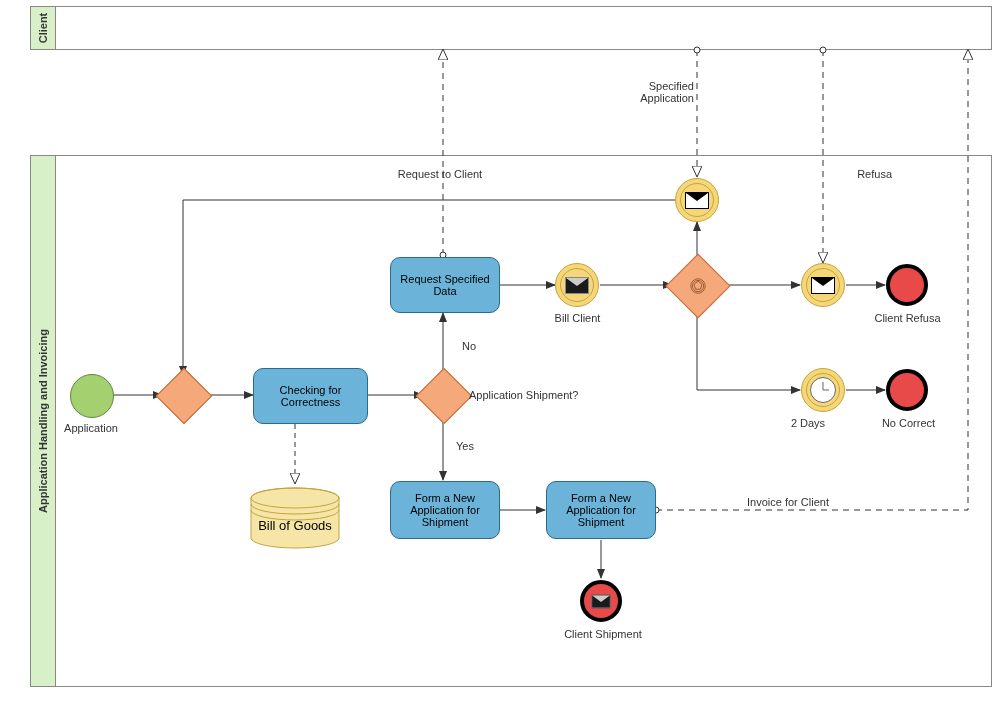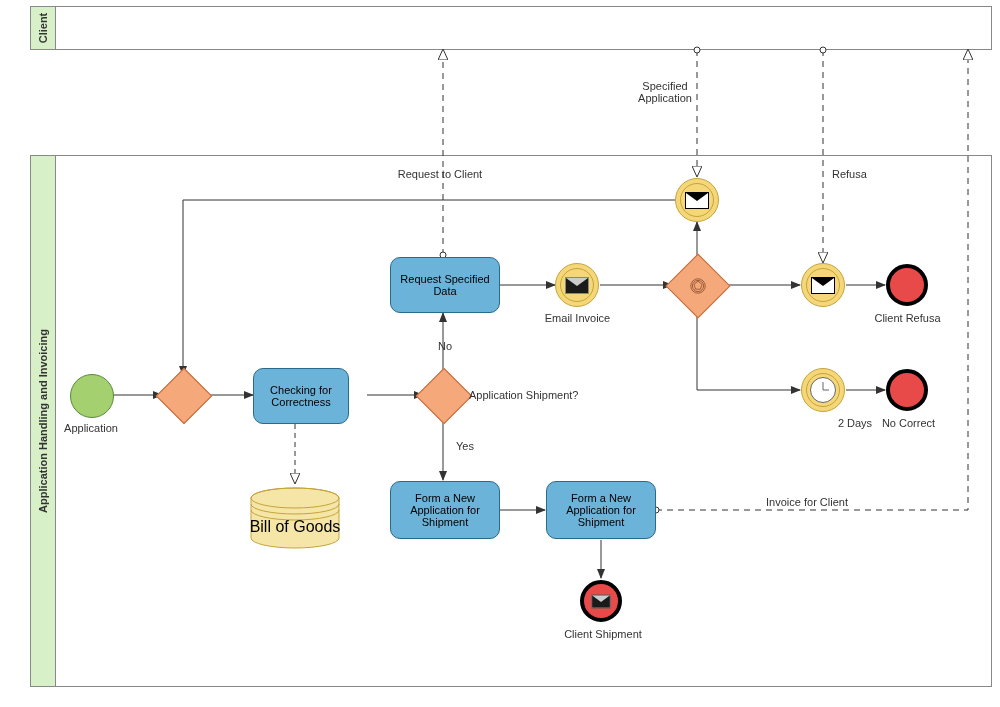--- a/index.html
+++ b/index.html
@@ -18,21 +18,21 @@
 .env-icon.dark{background:#1a1a1a;border-color:#888}
 .env-icon::after{content:"";position:absolute;left:0;top:0;width:0;height:0;border-left:11px solid transparent;border-right:11px solid transparent;border-top:8px solid #000}
 .env-icon.dark::after{border-top-color:#ccc}
 .clock-icon{width:24px;height:24px;border-radius:50%;background:#fff;border:1px solid #666;position:relative;z-index:1}
 .clock-icon::before{content:"";position:absolute;left:50%;top:50%;width:1px;height:8px;background:#666;transform-origin:bottom;transform:translate(-50%,-100%)}
 .clock-icon::after{content:"";position:absolute;left:50%;top:50%;width:6px;height:1px;background:#666;transform:translate(0,-50%)}
 .pentagon-icon{width:16px;height:16px;position:relative;z-index:1}
 .pentagon-icon svg{width:100%;height:100%}
 .datastore{position:absolute;width:100px;height:65px}
 .datastore svg{width:100%;height:100%}
-.ds-label{position:absolute;width:100%;text-align:center;top:32px;font-size:16px;color:#000}
+.ds-label{position:absolute;width:100%;text-align:center;top:32px;font-size:13px;color:#000}
 .label{position:absolute;font-size:11px;color:#333;text-align:center}
 svg.conn{position:absolute;left:0;top:0;width:1000px;height:707px;pointer-events:none}
 </style>
 </head>
 <body>
 
 <div class="pool" style="left:30px;top:6px;width:960px;height:42px">
   <div class="pool-label">
       <span>Client</span>
     </div>
@@ -94,48 +94,48 @@
   <line x1="823" y1="50" x2="823" y2="262" stroke="#333" stroke-dasharray="6,5" marker-start="url(#circ)" marker-end="url(#openarrow)"></line>
 
   <path d="M656 510 L968 510 L968 50" fill="none" stroke="#333" stroke-dasharray="6,5" marker-start="url(#circ)" marker-end="url(#openarrow)"></path>
 </svg>
 
 <div class="start-event" style="left:70px;top:374px"></div>
 <div class="label" style="left:52px;top:422px;width:78px">Application</div>
 
 <div class="gateway" style="left:164px;top:376px"></div>
 
-<div class="task" style="left:253px;top:368px;width:96px;height:56px">
+<div class="task" style="left:253px;top:368px;width:115px;height:56px">
     <span>Checking for Correctness</span>
   </div>
 
 <div class="datastore" style="left:245px;top:486px">
   <svg viewBox="0 0 100 65">
       <ellipse cx="50" cy="12" rx="44" ry="10" fill="#f5e6a8" stroke="#c4a43a"></ellipse>
       <path d="M6 12 L6 52 A44 10 0 0 0 94 52 L94 12" fill="#f5e6a8" stroke="#c4a43a"></path>
       <ellipse cx="50" cy="12" rx="44" ry="10" fill="none" stroke="#c4a43a"></ellipse>
       <path d="M6 18 A44 10 0 0 0 94 18" fill="none" stroke="#c4a43a"></path>
       <path d="M6 24 A44 10 0 0 0 94 24" fill="none" stroke="#c4a43a"></path>
     </svg>
   <div class="ds-label">Bill of Goods</div>
 </div>
 
 <div class="gateway" style="left:424px;top:376px"></div>
 <div class="label" style="left:469px;top:389px;width:140px;text-align:left">Application Shipment?</div>
-<div class="label" style="left:430px;top:340px;width:30px">No</div>
+<div class="label" style="left:454px;top:340px;width:30px">No</div>
 <div class="label" style="left:450px;top:440px;width:30px">Yes</div>
 
 <div class="task" style="left:390px;top:257px;width:110px;height:56px">
     <span>Request Specified Data</span>
   </div>
 
 <div class="inter-event" style="left:555px;top:263px">
     <div class="env-icon dark"></div>
   </div>
-<div class="label" style="left:540px;top:312px;width:75px">Email Invoice</div>
+<div class="label" style="left:540px;top:312px;width:75px">Bill Client</div>
 
 <div class="gateway big" style="left:675px;top:263px">
     <div class="gateway-inner">
       <div class="pentagon-icon"><svg viewBox="0 0 20 20">
           <circle cx="10" cy="10" r="9" fill="none" stroke="#8a4a2a"></circle>
           <circle cx="10" cy="10" r="7" fill="none" stroke="#8a4a2a"></circle>
           <polygon points="10,4 15,8 13,14 7,14 5,8" fill="none" stroke="#8a4a2a"></polygon>
         </svg></div>
     </div>
   </div>
@@ -147,34 +147,34 @@
 <div class="inter-event" style="left:801px;top:263px">
     <div class="env-icon"></div>
   </div>
 
 <div class="end-event" style="left:886px;top:264px"></div>
 <div class="label" style="left:865px;top:312px;width:85px">Client Refusa</div>
 
 <div class="inter-event" style="left:801px;top:368px">
     <div class="clock-icon"></div>
   </div>
-<div class="label" style="left:830px;top:417px;width:50px">2 Days</div>
+<div class="label" style="left:783px;top:417px;width:50px">2 Days</div>
 
 <div class="end-event" style="left:886px;top:369px"></div>
 <div class="label" style="left:871px;top:417px;width:75px">No Correct</div>
 
 <div class="task" style="left:390px;top:481px;width:110px;height:58px">
     <span>Form a New Application for Shipment</span>
   </div>
 
 <div class="task" style="left:546px;top:481px;width:110px;height:58px">
     <span>Form a New Application for Shipment</span>
   </div>
 
 <div class="end-event" style="left:580px;top:580px;display:flex;align-items:center;justify-content:center">
     <div class="env-icon dark" style="transform:scale(0.8)"></div>
   </div>
 <div class="label" style="left:558px;top:628px;width:90px">Client Shipment</div>
 
 <div class="label" style="left:370px;top:168px;width:140px;text-align:center">Request to Client</div>
-<div class="label" style="left:636px;top:80px;width:58px;text-align:center;line-height:1.1">Specified Application</div>
-<div class="label" style="left:832px;top:168px;width:60px;text-align:left">Refusa</div>
-<div class="label" style="left:728px;top:496px;width:120px;text-align:right">Invoice for Client</div>
+<div class="label" style="left:636px;top:80px;width:58px;text-align:right;line-height:1.1">Specified Application</div>
+<div class="label" style="left:832px;top:168px;width:60px;text-align:right">Refusa</div>
+<div class="label" style="left:728px;top:496px;width:120px;text-align:center">Invoice for Client</div>
 
 </body></html>

